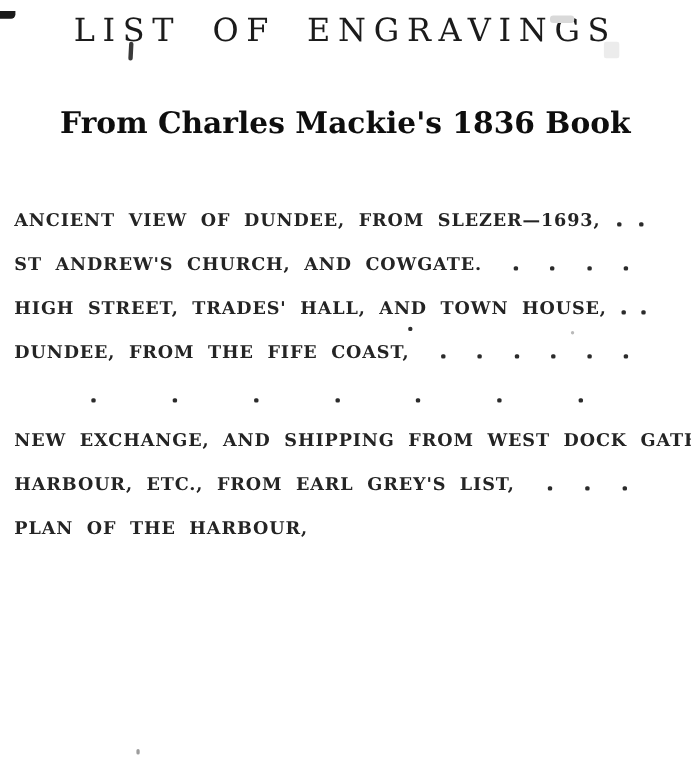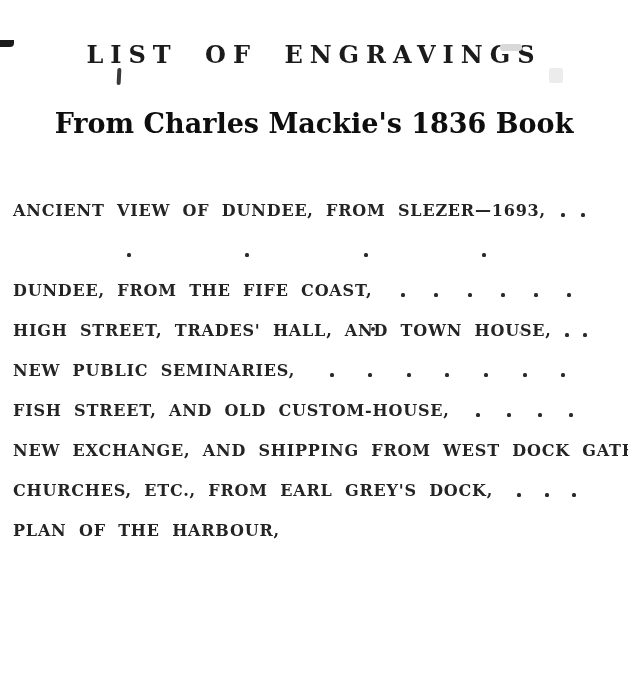--- a/index.html
+++ b/index.html
@@ -12,30 +12,30 @@
   }
   .page {
     position: relative;
     width: 628px;
     height: 698px;
     background: #ffffff;
     font-family: "DejaVu Serif", "Liberation Serif", serif;
     color: #1e1e1e;
   }
   .title {
-    margin-top: 40px;
+    margin-top: 10px;
     text-align: center;
-    font-size: 24px;
-    font-weight: 700;
+    font-size: 29px;
+    font-weight: 400;
     letter-spacing: 7px;
     word-spacing: 12px;
     color: #1b1b1b;
   }
   .subtitle {
-    margin-top: 38px;
+    margin-top: 52px;
     text-align: center;
     font-size: 27px;
     font-weight: 700;
     line-height: 33px;
     color: #0e0e0e;
     letter-spacing: 0px;
   }
   .list {
     margin-top: 50px;
     padding-left: 13px;
@@ -102,80 +102,71 @@
   <div class="row">
     <span class="row-label">ANCIENT VIEW OF DUNDEE, FROM SLEZER—1693,</span>
     <span class="dots">
           <i class="dot"></i>
           <i class="dot"></i>
         </span>
   </div>
 
 
   <div class="row">
+    <span class="row-label">ST ANDREW'S CHURCH, AND COWGATE.</span>
     <span class="dots">
           <i class="dot"></i>
           <i class="dot"></i>
+          <i class="dot"></i>
+          <i class="dot"></i>
+        </span>
+  </div>
+
+  <div class="row">
+    <span class="row-label">HIGH STREET, TRADES' HALL, AND TOWN HOUSE,</span>
+    <span class="dots">
           <i class="dot"></i>
           <i class="dot"></i>
         </span>
   </div>
 
   <div class="row">
     <span class="row-label">DUNDEE, FROM THE FIFE COAST,</span>
     <span class="dots">
           <i class="dot"></i>
           <i class="dot"></i>
           <i class="dot"></i>
           <i class="dot"></i>
           <i class="dot"></i>
           <i class="dot"></i>
         </span>
   </div>
 
   <div class="row">
-    <span class="row-label">HIGH STREET, TRADES' HALL, AND TOWN HOUSE,</span>
-    <span class="dots">
-          <i class="dot"></i>
-          <i class="dot"></i>
-        </span>
-  </div>
-
-  <div class="row">
-    <span class="row-label">NEW PUBLIC SEMINARIES,</span>
     <span class="dots">
           <i class="dot"></i>
           <i class="dot"></i>
           <i class="dot"></i>
           <i class="dot"></i>
           <i class="dot"></i>
           <i class="dot"></i>
           <i class="dot"></i>
         </span>
   </div>
 
 
 
-  <div class="row">
-    <span class="row-label">FISH STREET, AND OLD CUSTOM-HOUSE,</span>
-    <span class="dots">
-          <i class="dot"></i>
-          <i class="dot"></i>
-          <i class="dot"></i>
-          <i class="dot"></i>
-        </span>
-  </div>
 
   <div class="row">
     <span class="row-label">NEW EXCHANGE, AND SHIPPING FROM WEST DOCK GATE,</span>
     <span class="dots"></span>
   </div>
 
   <div class="row">
-    <span class="row-label">CHURCHES, ETC., FROM EARL GREY'S DOCK,</span>
+    <span class="row-label">HARBOUR, ETC., FROM EARL GREY'S LIST,</span>
     <span class="dots">
           <i class="dot"></i>
           <i class="dot"></i>
           <i class="dot"></i>
         </span>
   </div>
 
   <div class="row">
     <span class="row-label">PLAN OF THE HARBOUR,</span>
 

